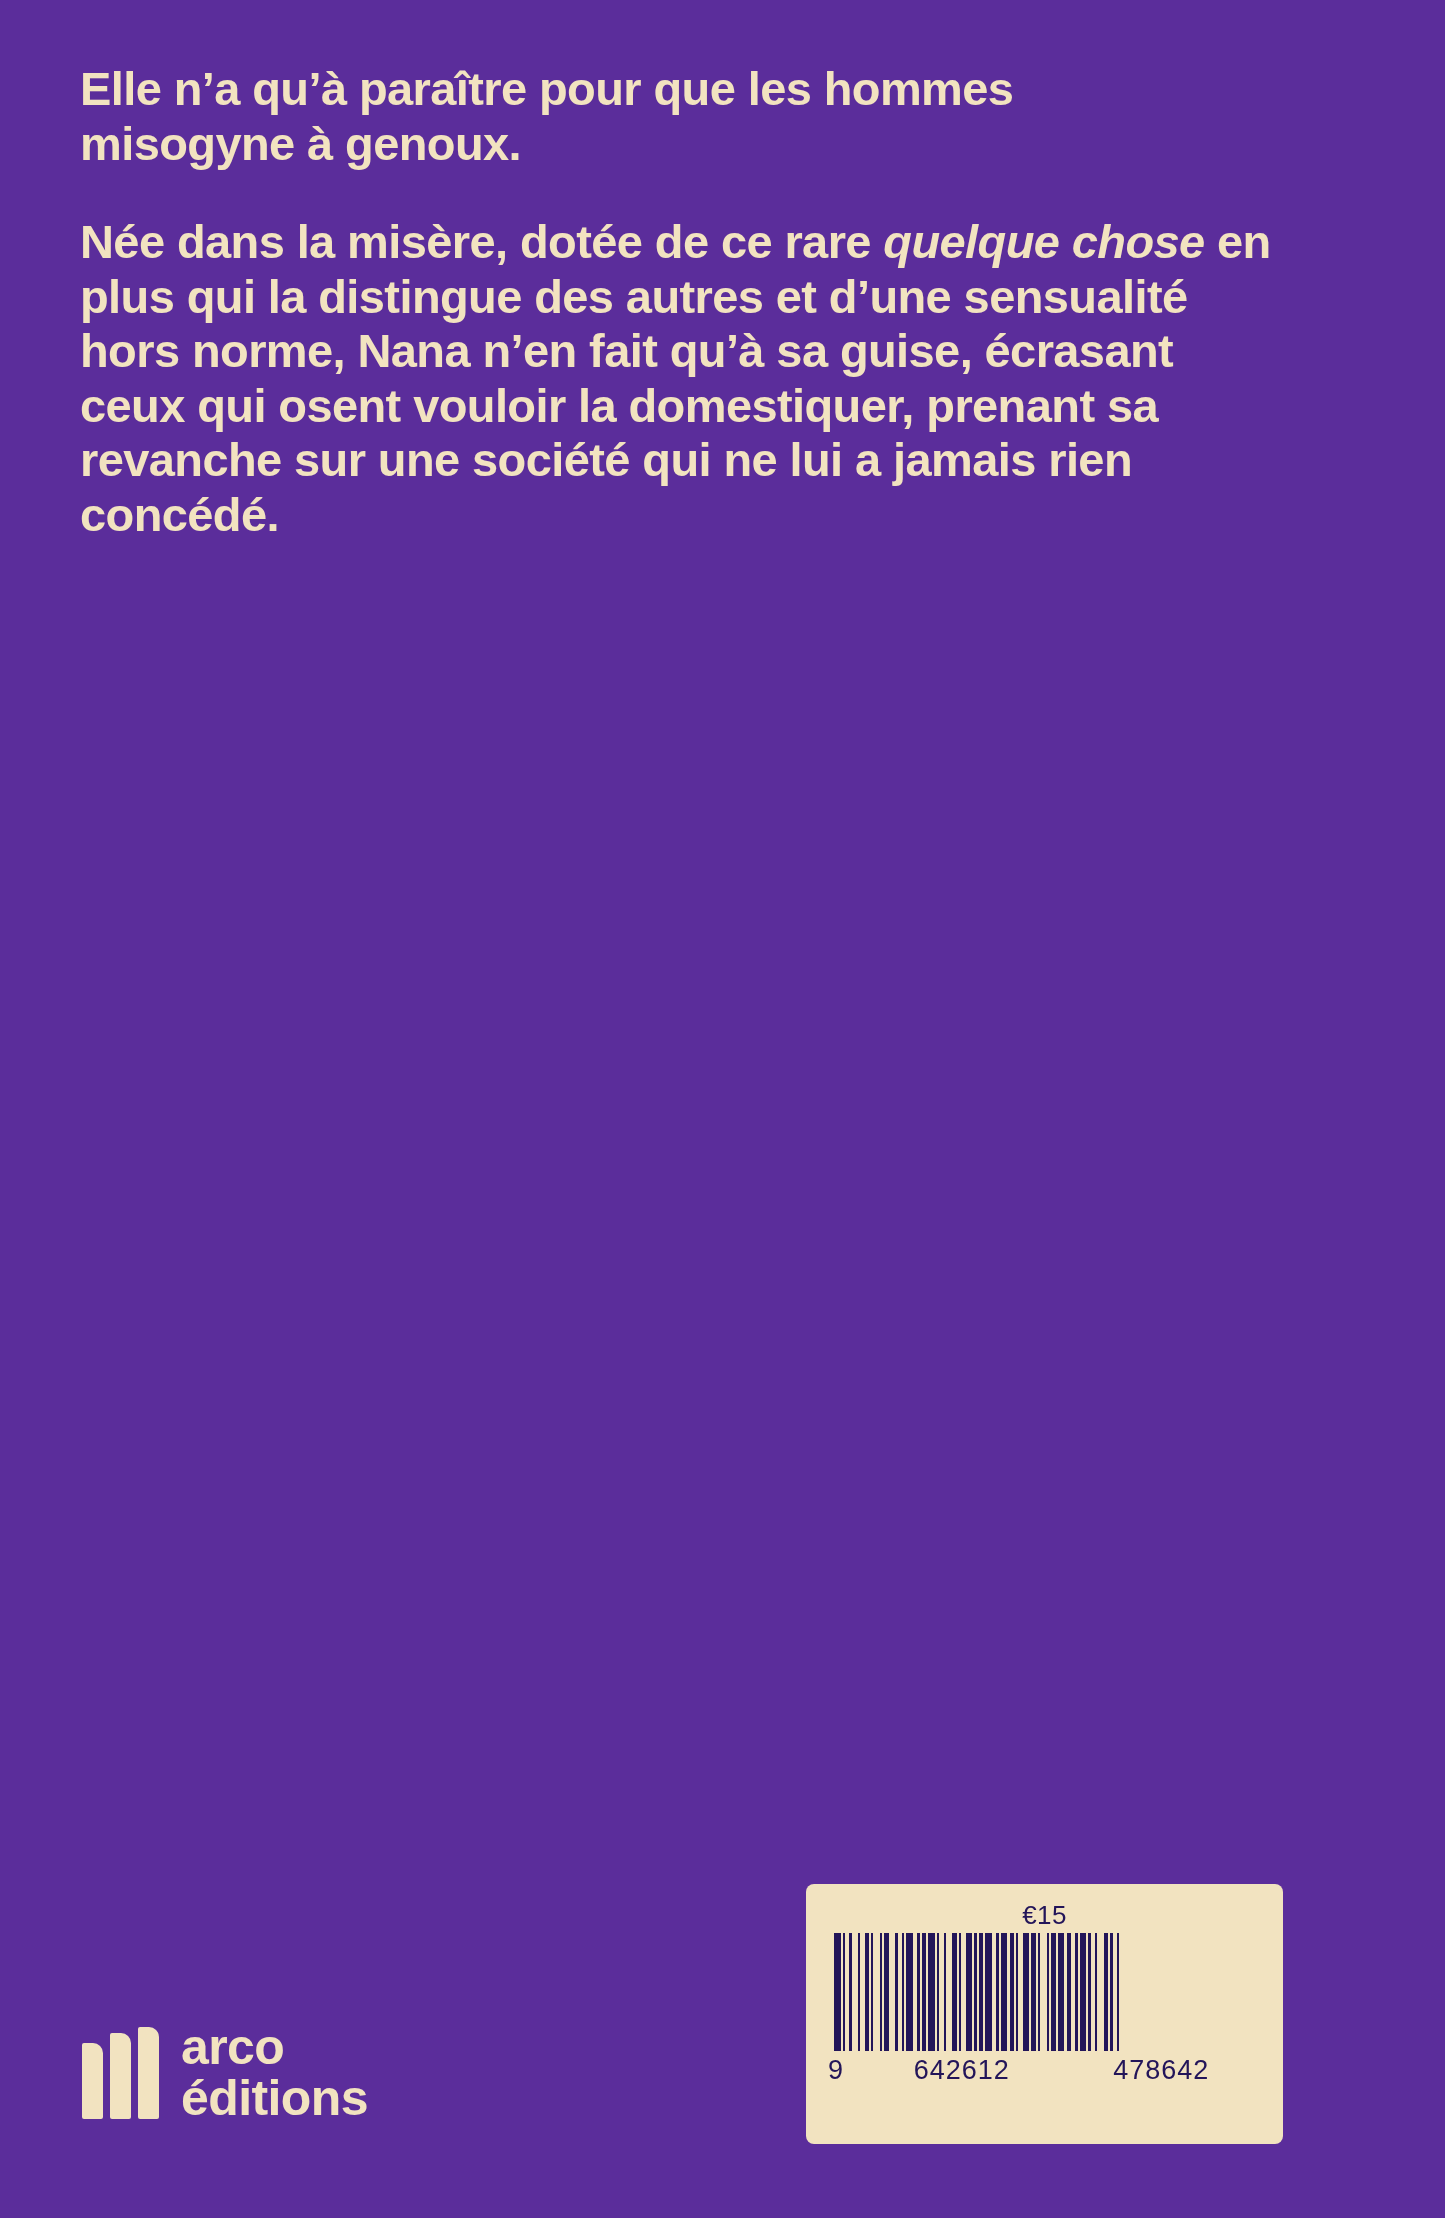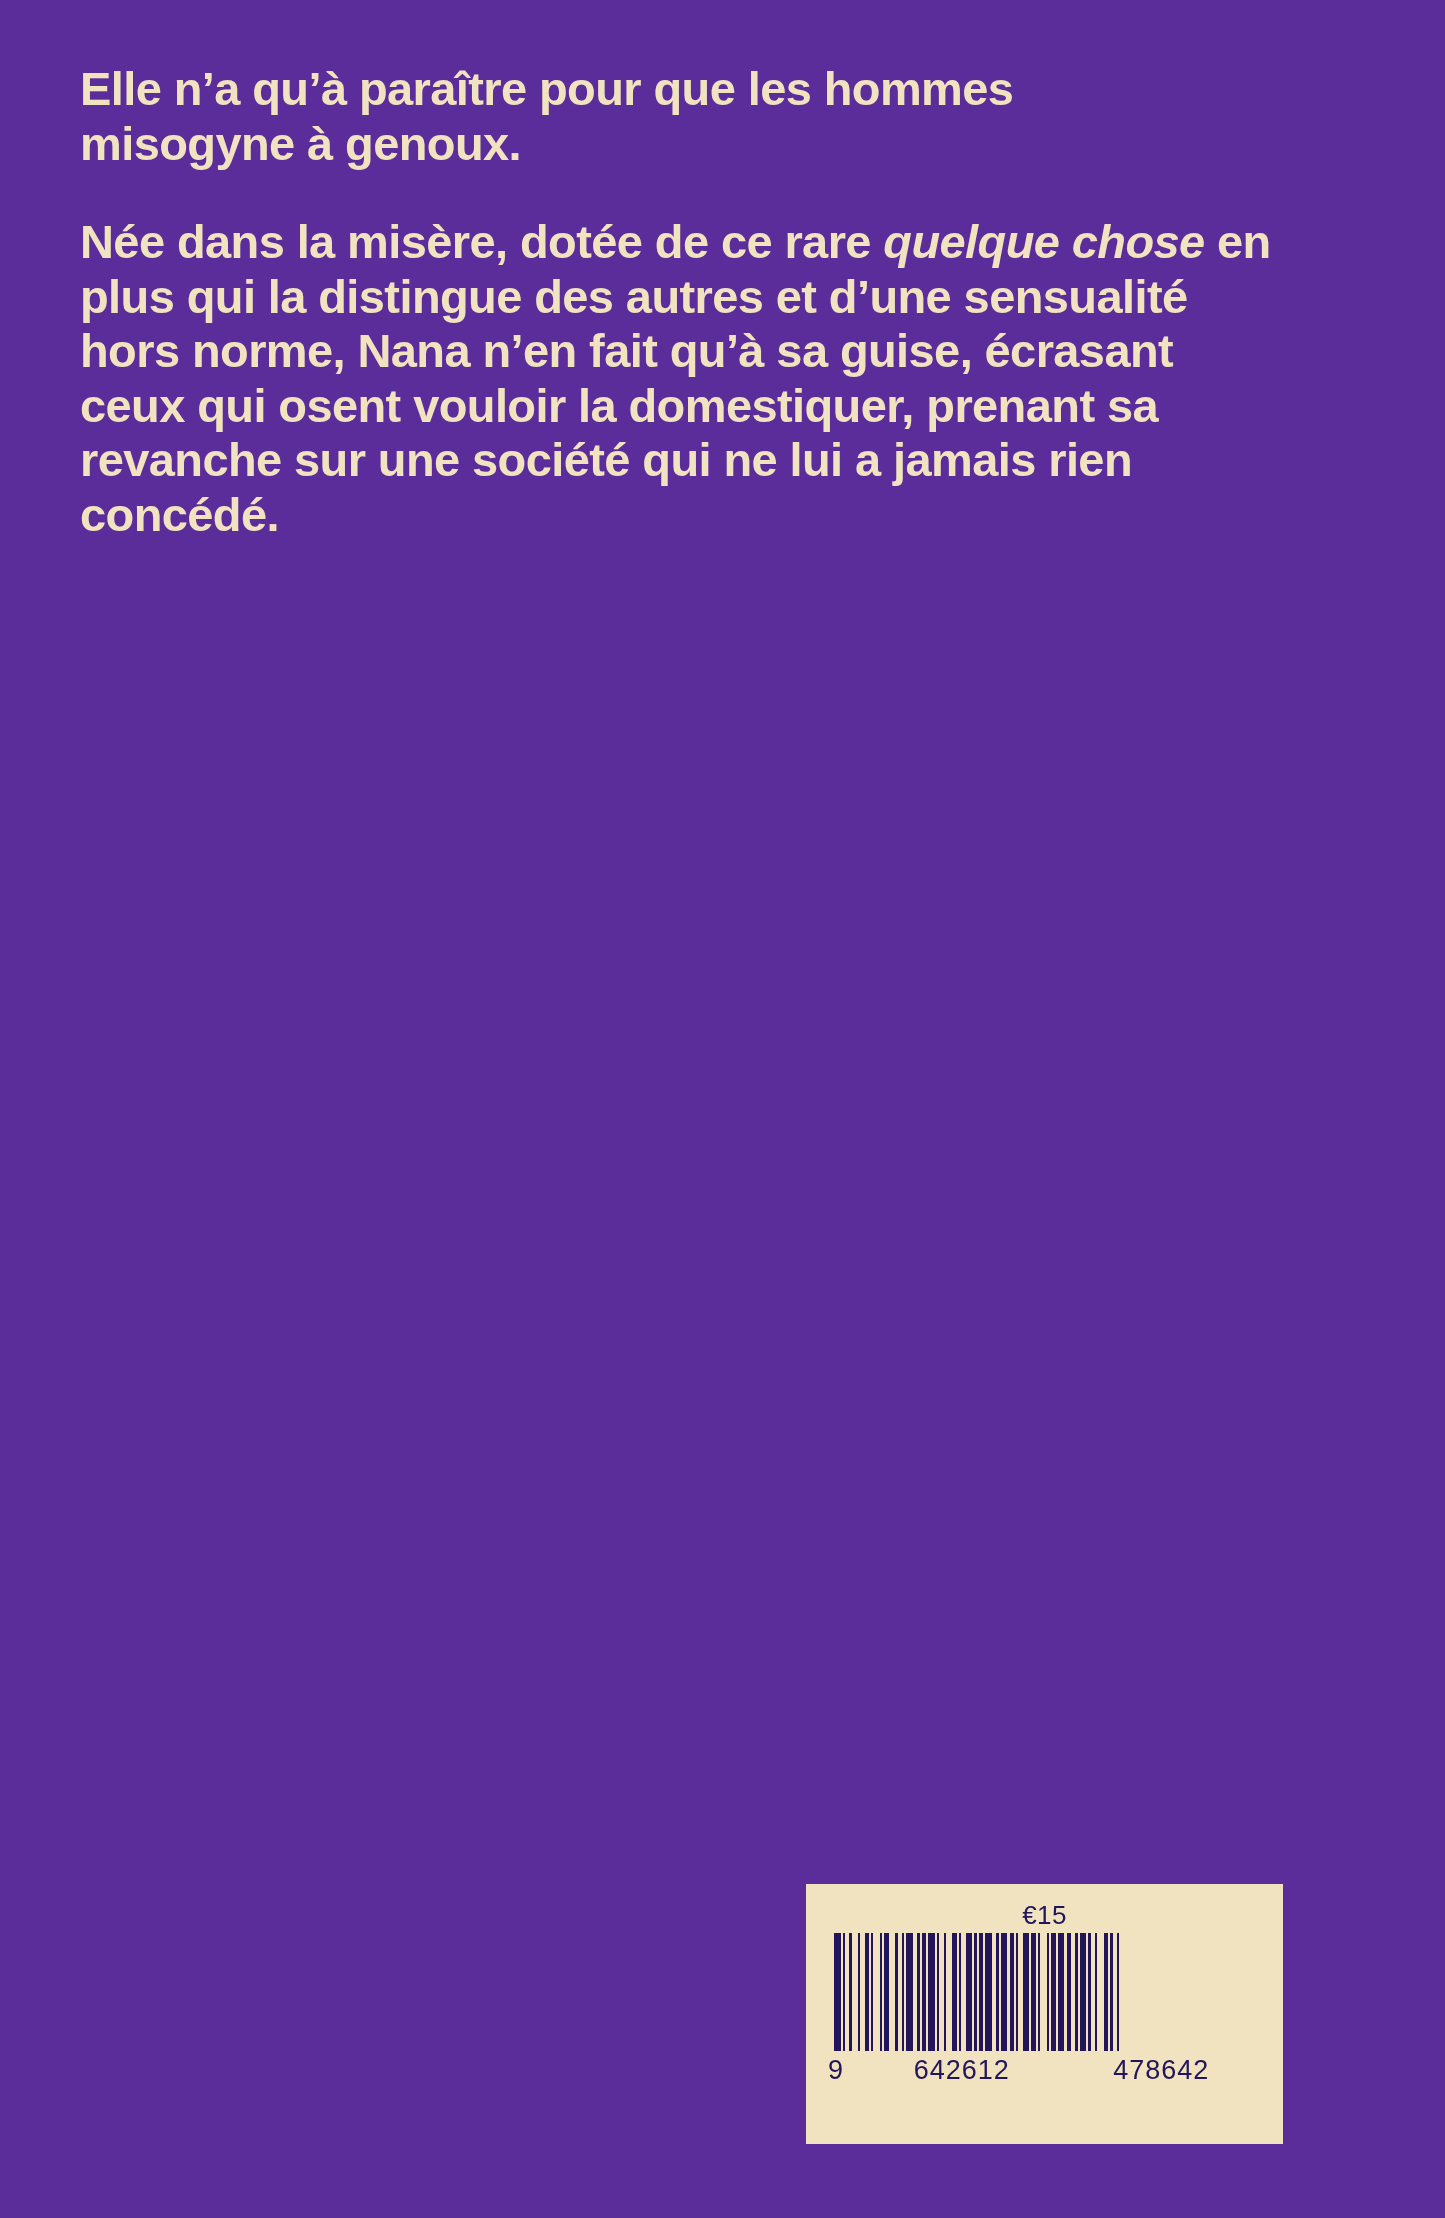--- a/index.html
+++ b/index.html
@@ -119,20 +119,21 @@
     left: 806px;
     top: 1884px;
     width: 477px;
     height: 260px;
     background: #F2E3C0;
     color: #231559;
     box-sizing: border-box;
     padding: 12px 0 0 0;
     text-align: center;
     font-family: "Liberation Sans", sans-serif;
+    border-radius: 8px;
   }
   .barcode-price {
     font-size: 26px;
     letter-spacing: 0.3px;
     margin: 4px 0 2px 0;
   }
   .barcode-isbn {
     font-size: 26px;
     letter-spacing: 0.2px;
     margin: 0 0 10px 0;
@@ -164,20 +165,31 @@
 
 <div class="page">
 
   <div class="blurb">
     <p class="hook">Elle n’a qu’à paraître pour que les hommes misogyne à genoux.</p>
     <p class="synopsis"><span>Née dans la misère, dotée de ce rare </span><span class="ital">quelque chose</span><span> en plus qui la distingue des autres et d’une sensualité hors norme, Nana n’en fait qu’à sa guise, écrasant ceux qui osent vouloir la domestiquer, prenant sa revanche sur une société qui ne lui a jamais rien concédé.</span></p>
   </div>
 
 
 
+  <div class="logo-block">
+    <div class="logo-mark">
+      <span class="bar b1"></span>
+      <span class="bar b2"></span>
+      <span class="bar b3"></span>
+    </div>
+    <div class="logo-text">
+      <div>arco</div>
+      <div>éditions</div>
+    </div>
+  </div>
 
   <div class="barcode-box">
     <div class="barcode-price">€15</div>
     <div class="barcode-bars" id="barcode-bars">
         <span style="width: 6.6px; align-self: stretch;"></span>
         <span style="width: 2.2px; background: transparent; align-self: stretch;"></span>
         <span style="width: 2.2px; align-self: stretch;"></span>
         <span style="width: 4.4px; background: transparent; align-self: stretch;"></span>
         <span style="width: 2.2px; align-self: stretch;"></span>
         <span style="width: 6.6px; background: transparent; align-self: stretch;"></span>

